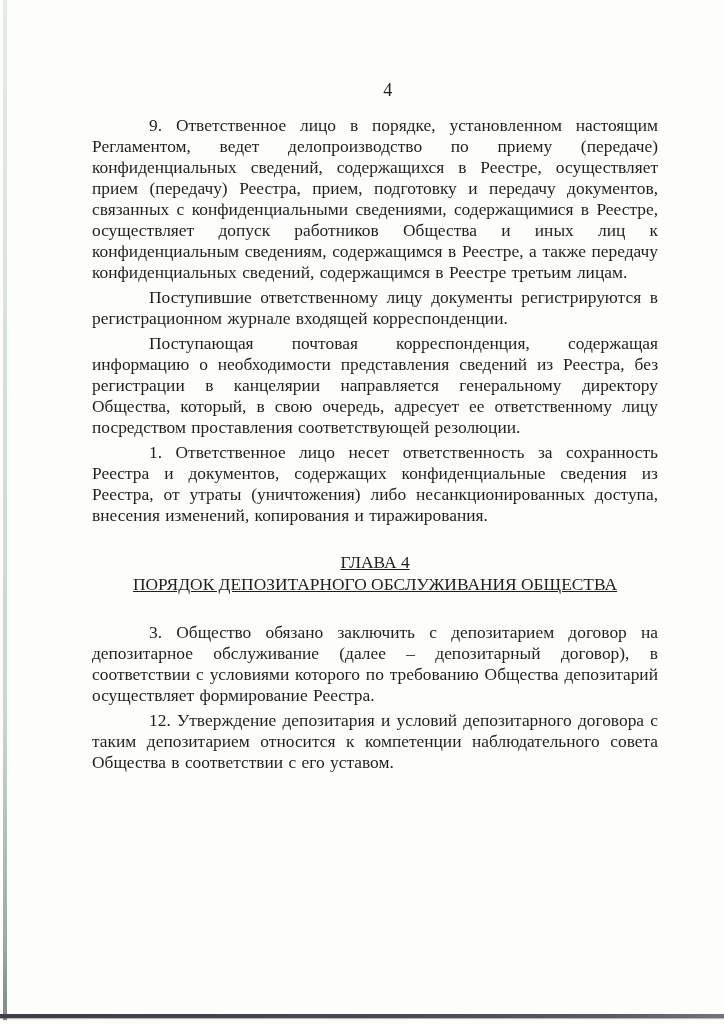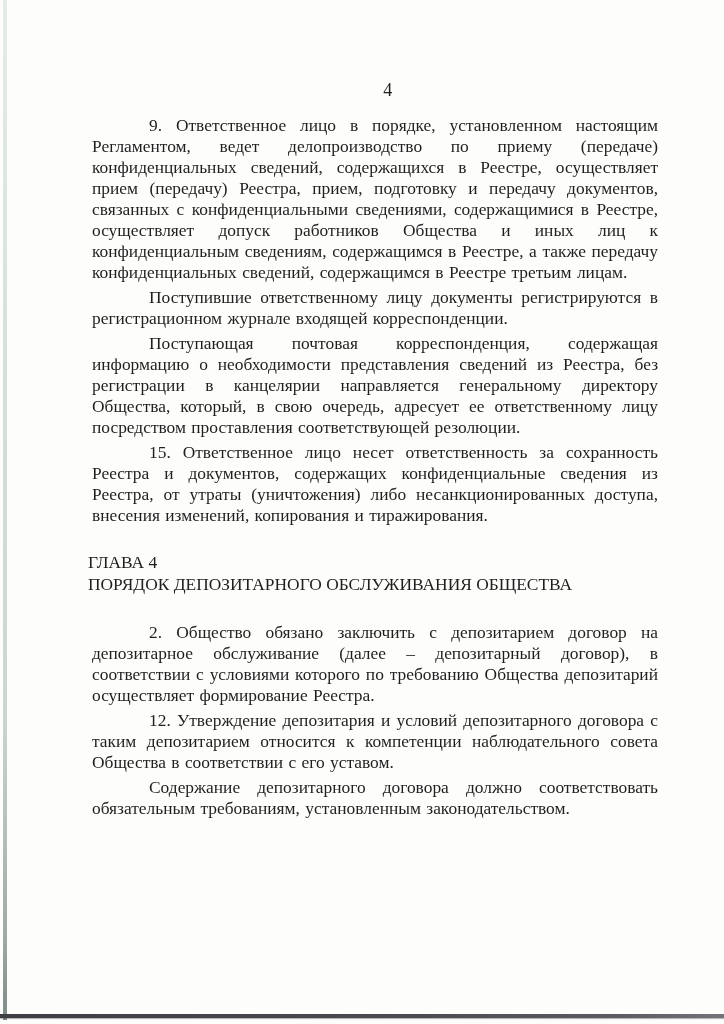--- a/index.html
+++ b/index.html
@@ -59,20 +59,22 @@
     line-height: 21px;
   }
   .content p {
     margin: 4px;
     text-align: justify;
     text-indent: 57px;
     word-spacing: 1px;
   }
   .chapter-heading {
     margin: 26px 0 27px 0;
+    text-align: center;
+    text-decoration: underline;
   }
   .chapter-heading div {
     line-height: 21.5px;
   }
 </style>
 </head>
 <body>
 
 <div class="scan-page">
 
@@ -81,32 +83,31 @@
   <div class="page-number">4</div>
 
   <div class="content">
 
     <p>9. Ответственное лицо в порядке, установленном настоящим Регламентом, ведет делопроизводство по приему (передаче) конфиденциальных сведений, содержащихся в Реестре, осуществляет прием (передачу) Реестра, прием, подготовку и передачу документов, связанных с конфиденциальными сведениями, содержащимися в Реестре, осуществляет допуск работников Общества и иных лиц к конфиденциальным сведениям, содержащимся в Реестре, а также передачу конфиденциальных сведений, содержащимся в Реестре третьим лицам.</p>
 
     <p>Поступившие ответственному лицу документы регистрируются в регистрационном журнале входящей корреспонденции.</p>
 
     <p>Поступающая почтовая корреспонденция, содержащая информацию о необходимости представления сведений из Реестра, без регистрации в канцелярии направляется генеральному директору Общества, который, в свою очередь, адресует ее ответственному лицу посредством проставления соответствующей резолюции.</p>
 
-    <p>15. Ответственное лицо несет ответственность за сохранность Реестра и документов, содержащих конфиденциальные сведения из Реестра, от утраты (уничтожения) либо несанкционированных доступа, внесения изменений, копирования и тиражирования.</p>
+    <p>1. Ответственное лицо несет ответственность за сохранность Реестра и документов, содержащих конфиденциальные сведения из Реестра, от утраты (уничтожения) либо несанкционированных доступа, внесения изменений, копирования и тиражирования.</p>
 
 
     <div class="chapter-heading">
       <div>ГЛАВА 4</div>
       <div>ПОРЯДОК ДЕПОЗИТАРНОГО ОБСЛУЖИВАНИЯ ОБЩЕСТВА</div>
     </div>
 
-    <p>2. Общество обязано заключить с депозитарием договор на депозитарное обслуживание (далее – депозитарный договор), в соответствии с условиями которого по требованию Общества депозитарий осуществляет формирование Реестра.</p>
+    <p>3. Общество обязано заключить с депозитарием договор на депозитарное обслуживание (далее – депозитарный договор), в соответствии с условиями которого по требованию Общества депозитарий осуществляет формирование Реестра.</p>
 
 
     <p>12. Утверждение депозитария и условий депозитарного договора с таким депозитарием относится к компетенции наблюдательного совета Общества в соответствии с его уставом.</p>
 
-    <p>Содержание депозитарного договора должно соответствовать обязательным требованиям, установленным законодательством.</p>
 
   </div>
 
   <div class="edge-bottom"></div>
 
 </div>
 
 </body></html>

